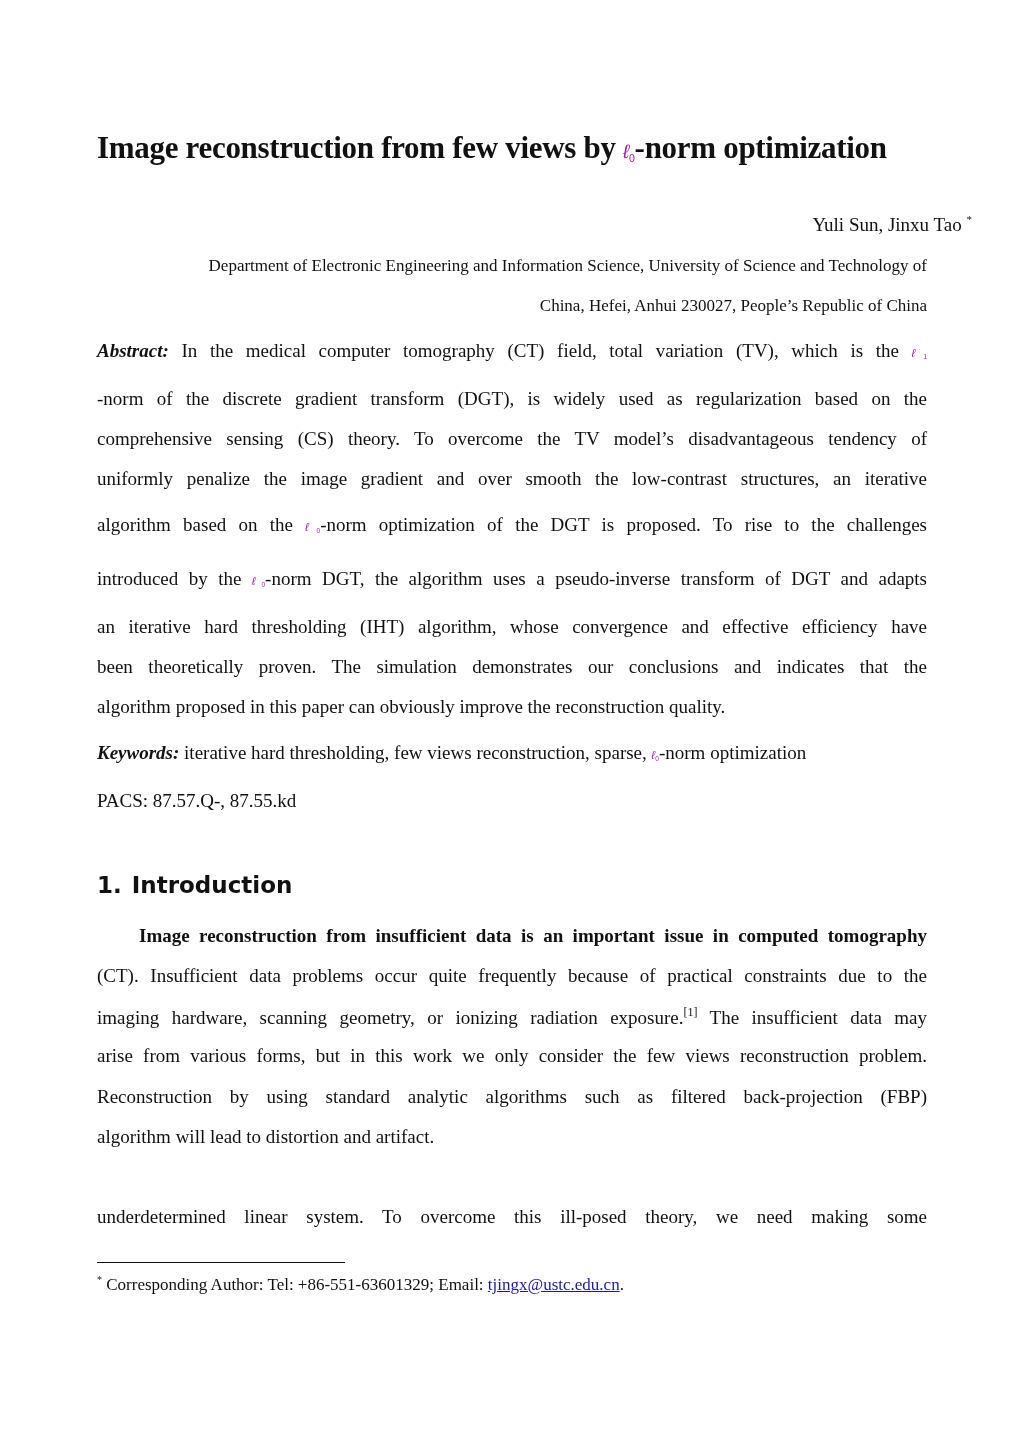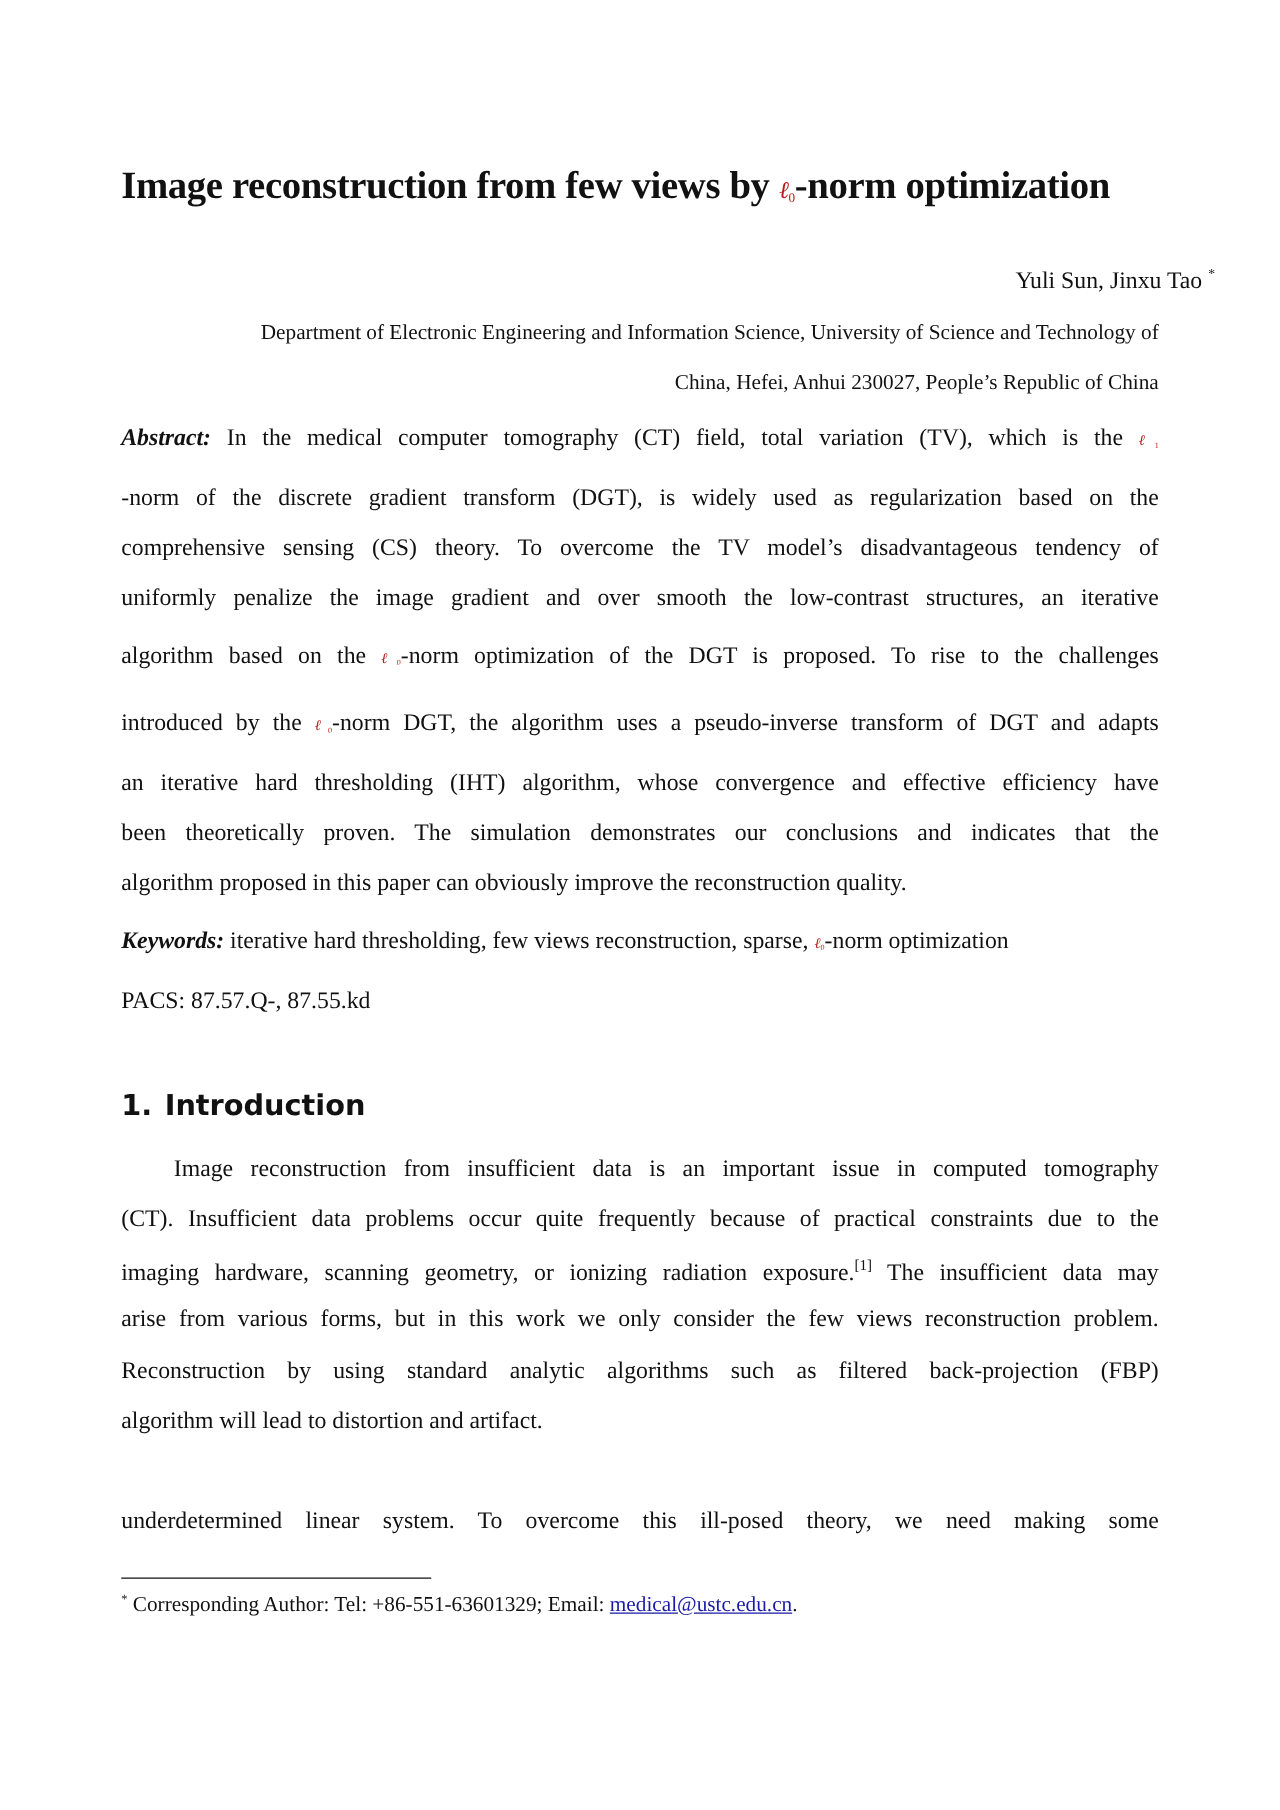--- a/index.html
+++ b/index.html
@@ -1,30 +1,30 @@
 <!DOCTYPE html>
 <html><head>
   <meta charset="utf-8">
   <style>
     html, body { margin: 0; padding: 0; background: #ffffff; }
     body { width: 1024px; height: 1448px; position: relative; overflow: hidden;
            font-family: "Liberation Serif", "DejaVu Serif", serif; color: #111; }
     .page { position: absolute; left: 0; top: 0; width: 1024px; height: 1448px; }
     .title { position: absolute; left: 97px; top: 130px; width: 830px; font-size: 31px; font-weight: bold; white-space: nowrap; letter-spacing: -0.3px; }
-    .ell { font-style: italic; font-weight: normal; font-family: Liberation Serif, serif; font-size: 0.62em; color: #b91c1c; }
+    .ell { font-style: italic; font-weight: normal; font-family: Liberation Sans, sans-serif; font-size: 0.62em; color: #a21caf; }
     .sub { font-size: 0.55em; vertical-align: -0.35em; font-weight: normal; font-style: normal; }
     .authors { position: absolute; left: 0; width: 972px; top: 213px; text-align: right; font-size: 19px; }
     .authors sup { font-size: 11px; vertical-align: 8px; }
     .aff { position: absolute; left: 97px; width: 830px; text-align: right; font-size: 17px; }
     .line { position: absolute; left: 97px; width: 830px; font-size: 19px; white-space: nowrap; }
     .just { text-align: justify; text-align-last: justify; }
     .bi { font-weight: bold; font-style: italic; }
     .heading { position: absolute; left: 97px; top: 872px; font-family: "DejaVu Sans", "Liberation Sans", sans-serif; font-weight: bold; font-size: 23px; }
     .heading .num { margin-right: 10px; }
-    .indent { padding-left: 42px; box-sizing: border-box; }
+    .indent { padding-left: 42px; box-sizing: border-box; font-weight: bold; }
     .fn-rule { position: absolute; left: 97px; top: 1262px; width: 248px; height: 0; border-top: 1.5px solid #111; }
     .footnote { position: absolute; left: 97px; top: 1274px; font-size: 17px; white-space: nowrap; }
     .footnote sup { font-size: 10px; vertical-align: 7px; }
     .email { color: #1a1aa6; text-decoration: underline; }
     .ref { font-size: 12px; vertical-align: 8px; }
   </style>
 </head>
 <body>
 
 <div class="page">
@@ -72,16 +72,16 @@
     <span>imaging hardware, scanning geometry, or ionizing radiation exposure.</span><span class="ref">[1]</span><span> The insufficient data may</span>
   </div>
   <div class="line just" style="top:1045px">arise from various forms, but in this work we only consider the few views reconstruction problem.</div>
   <div class="line just" style="top:1086px">Reconstruction by using standard analytic algorithms such as filtered back-projection (FBP)</div>
   <div class="line" style="top:1126px">algorithm will lead to distortion and artifact.</div>
 
   <div class="line just" style="top:1206px">underdetermined linear system. To overcome this ill-posed theory, we need making some</div>
 
   <div class="fn-rule"></div>
   <div class="footnote">
-    <sup>*</sup><span> Corresponding Author: Tel: +86-551-63601329; Email: </span><span class="email">medical@ustc.edu.cn</span><span>.</span>
+    <sup>*</sup><span> Corresponding Author: Tel: +86-551-63601329; Email: </span><span class="email">tjingx@ustc.edu.cn</span><span>.</span>
   </div>
 
 </div>
 
 </body></html>

